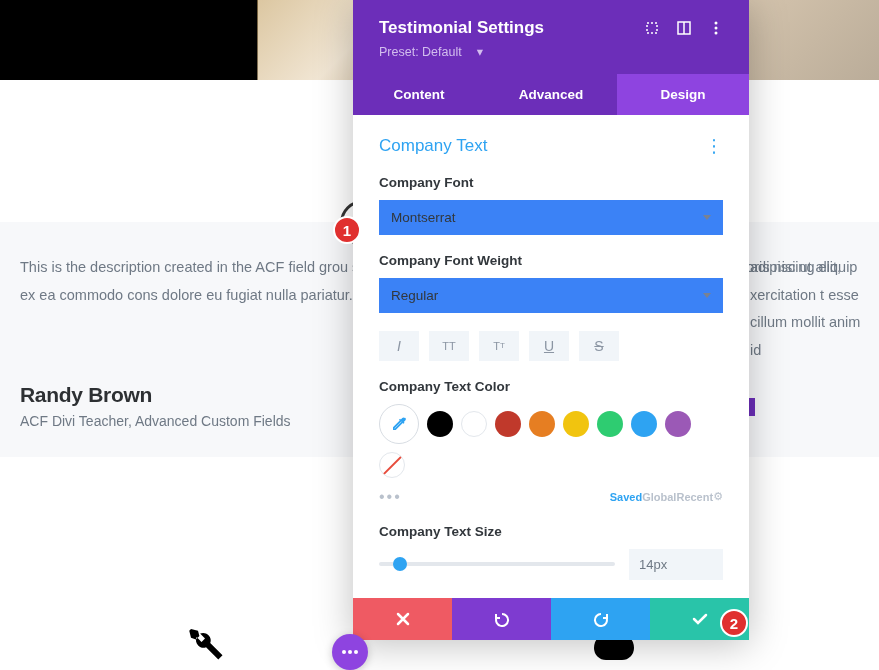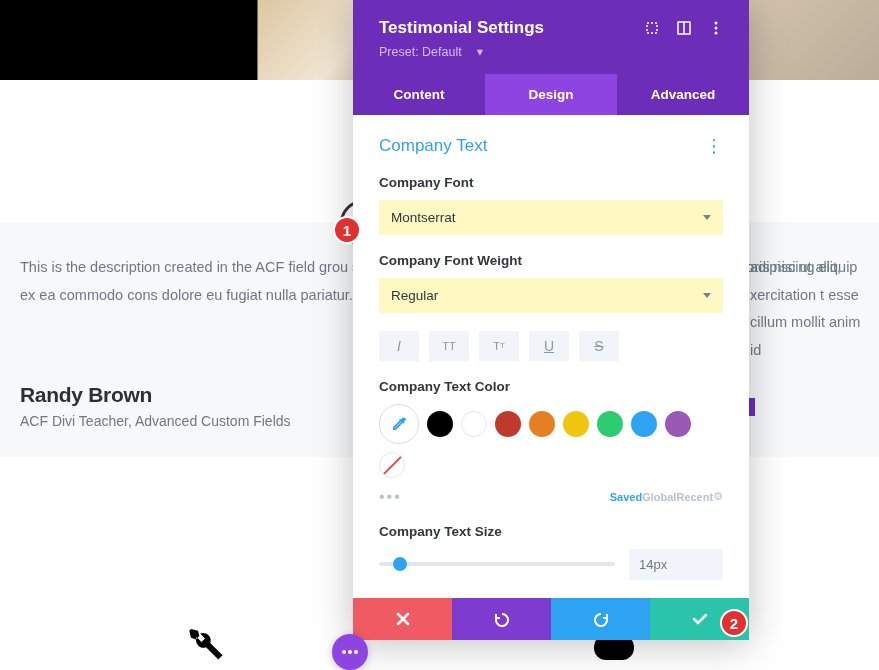--- a/index.html
+++ b/index.html
@@ -19,21 +19,21 @@
   .hicon { width: 14px; height: 14px; display: inline-flex; align-items: center; justify-content: center; cursor: pointer; }
   .preset-row { margin-top: 6px; font-size: 12.5px; color: #d2bdee; cursor: pointer; display: inline-flex; align-items: center; gap: 15px; }
   .tabs { display: flex; background: #6c2eb9; }
   .tab { flex: 1; padding: 13px 0; text-align: center; color: #fff; font-size: 13.5px; font-weight: 600; cursor: pointer; }
   .tab.active { background: #8e44e0; }
   .panel-body { flex: 1; overflow-y: auto; padding: 20px 26px 6px 26px; }
   .section-row { display: flex; justify-content: space-between; align-items: center; margin-bottom: 18px; }
   .section-title { color: #2ea3f2; font-size: 17px; font-weight: 400; }
   .more-dots { color: #2ea3f2; cursor: pointer; font-size: 18px; letter-spacing: 0; }
   .label { font-size: 13.5px; font-weight: 600; color: #32373c; margin-bottom: 10px; }
-  .select { width: 100%; background: #fef9c3; border: none; padding: 10px 12px; font-size: 13.5px; color: #32373c; position: relative; cursor: pointer; display: flex; align-items: center; justify-content: space-between; }
+  .select { width: 100%; background: #3b82f6; border: none; padding: 10px 12px; font-size: 13.5px; color: #32373c; position: relative; cursor: pointer; display: flex; align-items: center; justify-content: space-between; }
   .select::after { content: ""; border-left: 4px solid transparent; border-right: 4px solid transparent; border-top: 5px solid #7a8291; border-bottom: none; }
   .field { margin-bottom: 18px; }
   .style-btns { display: flex; gap: 10px; }
   .style-btn { width: 40px; height: 30px; background: #f1f5f9; display: flex; align-items: center; justify-content: center; cursor: pointer; color: #8b95a3; font-size: 14px; }
   .color-row { display: flex; gap: 8px; align-items: center; flex-wrap: wrap; }
   .color-swatch { width: 26px; height: 26px; border-radius: 50%; cursor: pointer; }
   .eyedrop { width: 40px; height: 40px; border-radius: 50%; border: 1px solid #d8dde3; display: flex; align-items: center; justify-content: center; cursor: pointer; color: #2ea3f2; }
   .swatch-none { background: #fff; border: 1px solid #e3e7ec; position: relative; overflow: hidden; }
   .swatch-none::after { content: ""; position: absolute; width: 140%; height: 2px; background: #e74c3c; transform: rotate(-45deg); top: 50%; left: -20%; }
   .color-sub { display: flex; align-items: center; justify-content: space-between; margin-top: 10px; }
@@ -113,22 +113,22 @@
       </div>
     </div>
     <div class="preset-row">
       <span>Preset: Default</span>
       <span>▾</span>
     </div>
   </div>
 
   <div class="tabs">
     <div class="tab">Content</div>
+    <div class="tab">Advanced</div>
     <div class="tab active">Design</div>
-    <div class="tab">Advanced</div>
   </div>
 
   <div class="panel-body">
     <div class="section-row">
       <div class="section-title">Company Text</div>
       <div class="more-dots">⋮</div>
     </div>
 
     <div class="field">
       <div class="label">Company Font</div>

